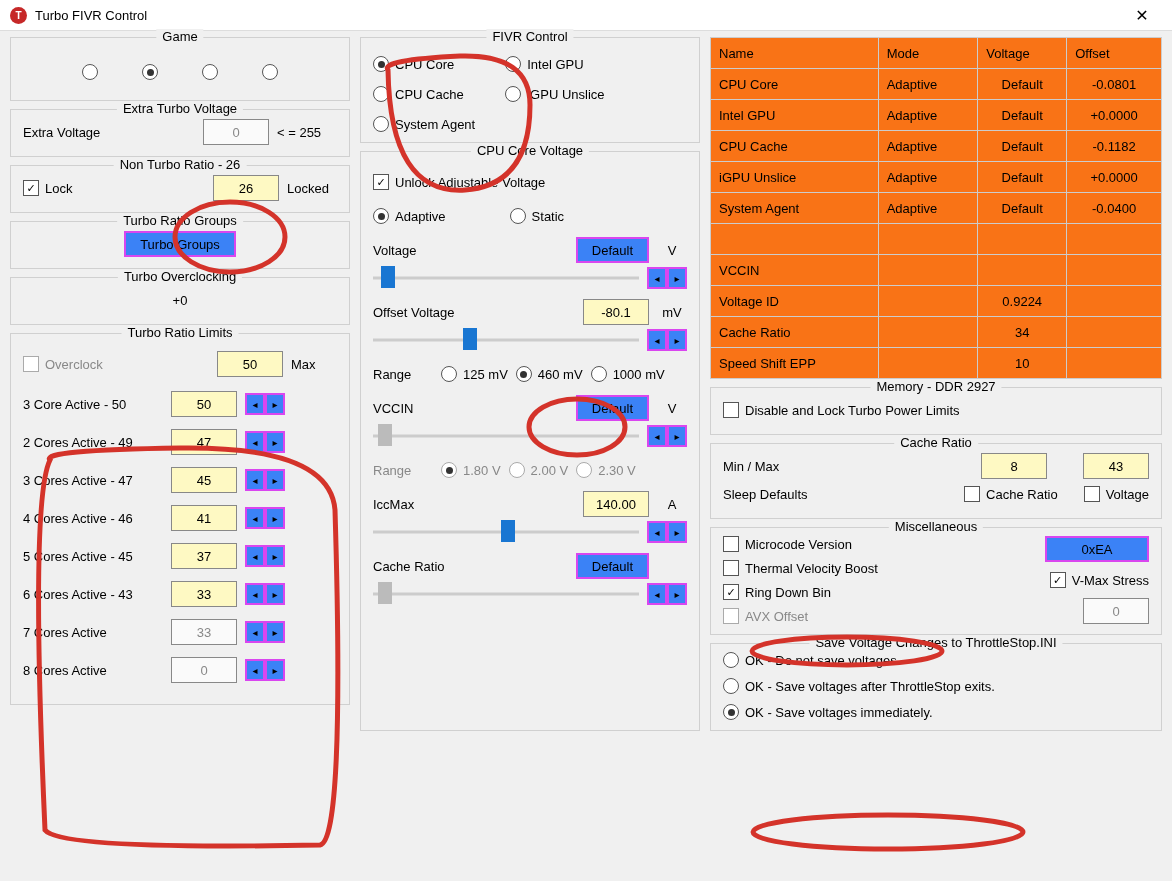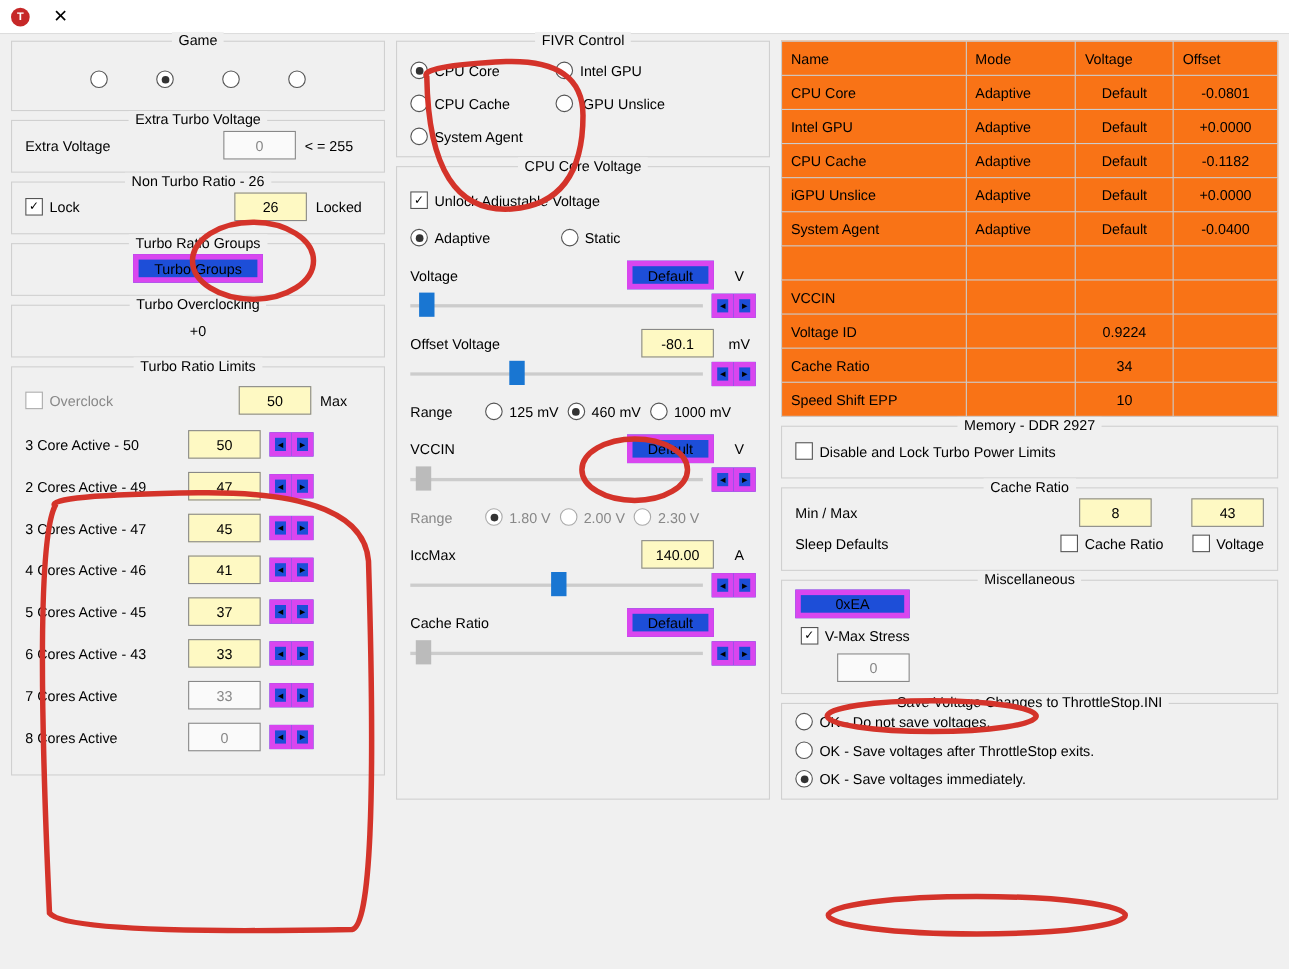--- a/index.html
+++ b/index.html
@@ -11,21 +11,21 @@
   .cols{display:flex;gap:10px;padding:6px 10px 0 10px}
   .col{display:flex;flex-direction:column;gap:8px}
   .col1{width:340px}
   .col2{width:340px}
   .col3{flex:1}
   .group{border:1px solid #d0d0d0;background:#f0f0f0;padding:8px 12px 10px 12px;position:relative}
   .group .legend{position:absolute;top:-9px;left:50%;transform:translateX(-50%);background:#f0f0f0;padding:0 6px;white-space:nowrap}
   .row{display:flex;align-items:center;min-height:28px;gap:8px}
   input[type=text]{font:inherit;width:60px;height:22px;text-align:center;border:1px solid #888;background:#fef9c3}
   input[disabled]{color:#888;background:#fafafa}
-  .btn{font:inherit;height:26px;padding:0 14px;background:#1d4ed8;border:5px solid #d946ef;cursor:pointer;display:inline-flex;align-items:center;justify-content:center}
+  .btn{font:inherit;height:26px;padding:0 14px;background:#3b82f6;border:2px solid #d946ef;cursor:pointer;display:inline-flex;align-items:center;justify-content:center}
   .btn-sm{width:22px;padding:0;font-size:10px}
   .radio,.check{display:inline-flex;align-items:center;gap:6px;cursor:pointer}
   .rbox{width:14px;height:14px;border-radius:50%;border:1px solid #555;display:flex;align-items:center;justify-content:center;background:#fff}
   .rbox.on::after{content:"";width:7px;height:7px;border-radius:50%;background:#333}
   .cbox{width:14px;height:14px;border:1px solid #555;display:flex;align-items:center;justify-content:center;background:#fff;font-size:11px;line-height:1}
   .cbox.on::after{content:"✓";color:#000}
   .disabled{color:#888}
   .disabled .rbox,.disabled .cbox{border-color:#aaa}
   .slider{position:relative;height:20px;margin:4px 0}
   .slider .track{position:absolute;left:0;right:0;top:50%;height:3px;background:#ccc;transform:translateY(-50%)}
@@ -43,20 +43,21 @@
   .center{justify-content:center}
   .gap12{gap:12px}
   .mt6{margin-top:6px}
   .wide-input{width:74px}
 </style>
 </head>
 <body>
 
 <div class="titlebar">
   <div class="icon">T</div>
+  <div class="title">Turbo FIVR Control</div>
   <div class="close">✕</div>
 </div>
 
 <div class="cols">
 
   <div class="col col1">
     <div class="group" style="padding-top:16px">
       <div class="legend">Game</div>
       <div class="row center" style="gap:44px;padding:4px 0">
         <span class="radio">
@@ -458,20 +459,38 @@
         <span class="check">
             <span class="cbox"></span>
             <span>Voltage</span>
           </span>
       </div>
     </div>
 
     <div class="group">
       <div class="legend">Miscellaneous</div>
       <div style="display:flex;gap:20px">
+        <div style="display:flex;flex-direction:column;gap:8px;flex:1">
+          <span class="check">
+              <span class="cbox"></span>
+              <span>Microcode Version</span>
+            </span>
+          <span class="check">
+              <span class="cbox"></span>
+              <span>Thermal Velocity Boost</span>
+            </span>
+          <span class="check">
+              <span class="cbox on"></span>
+              <span>Ring Down Bin</span>
+            </span>
+          <span class="check disabled">
+              <span class="cbox"></span>
+              <span>AVX Offset</span>
+            </span>
+        </div>
         <div style="display:flex;flex-direction:column;gap:8px;align-items:flex-end;justify-content:space-between">
           <button class="btn" style="width:104px">0xEA</button>
           <span class="check">
               <span class="cbox on"></span>
               <span>V-Max Stress</span>
             </span>
           <input type="text" disabled="" class="wide-input" value="0" style="">
         </div>
       </div>
     </div>

